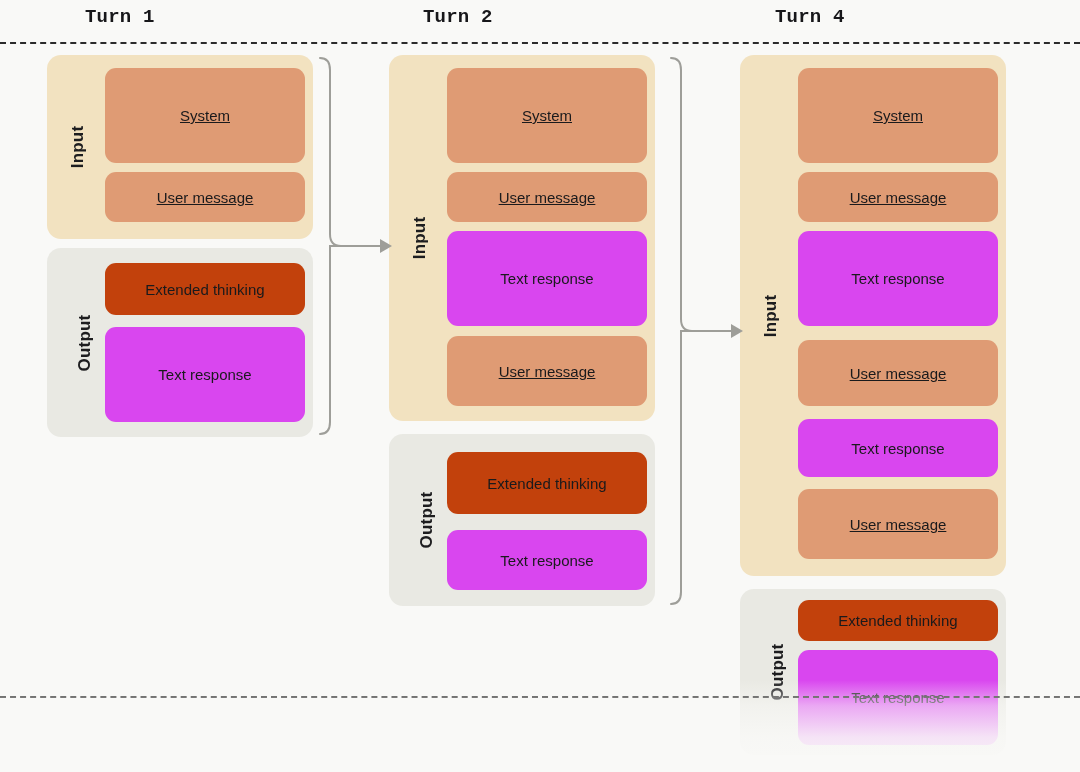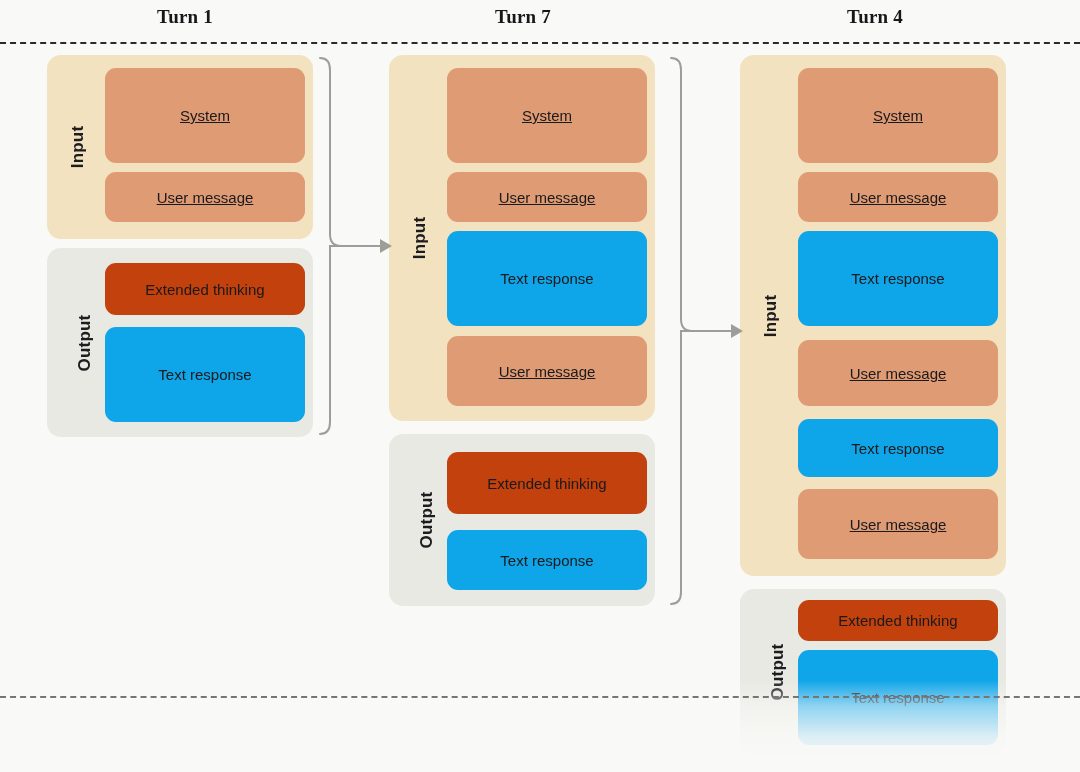--- a/index.html
+++ b/index.html
@@ -8,26 +8,25 @@
     background:#f9f9f7;
     font-family:"Liberation Sans", sans-serif;
     overflow:hidden;
     position:relative;
   }
   #stage{position:absolute;inset:0;width:1080px;height:772px;}
 
   
   .turn-title{
     position:absolute;
-    font-family:Liberation Serif, serif;
+    font-family:Liberation Mono, monospace;
     font-weight:700;
     font-size:19px;
     color:#17171a;
     letter-spacing:.2px;
-    text-align:center;
     top:6px;
     width:200px;
   }
 
   
   .hrule{
     position:absolute;left:0;width:1080px;height:0;
     border-top:2px dashed #2b2b2b;
   }
   .hrule.top{top:42px;}
@@ -62,42 +61,42 @@
     display:flex;
     align-items:center;
     justify-content:center;
     font-size:15px;
     color:#1a1a1c;
     box-sizing:border-box;
     text-align:center;
   }
   .block.system,.block.user{background:#df9b74;text-decoration:underline;}
   .block.thinking{background:#c2410c;}
-  .block.text{background:#0ea5e9;}
+  .block.text{background:#d946ef;}
 
   
   #fade-mask{
     position:absolute;
     left:0;top:680px;width:1080px;height:92px;
     background:linear-gradient(to bottom, rgba(249,249,247,0) 0%, rgba(249,249,247,.55) 28%, rgba(249,249,247,.88) 62%, rgba(249,249,247,1) 100%);
     pointer-events:none;
     z-index:6;
   }
   #rule-layer{z-index:7;}
 
   
   svg.connector{position:absolute;overflow:visible;z-index:3;}
 </style>
 </head>
 <body>
 
 <div id="stage">
 
   <div class="turn-title" style="left:85px;">Turn 1</div>
-  <div class="turn-title" style="left:423px;">Turn 7</div>
+  <div class="turn-title" style="left:423px;">Turn 2</div>
   <div class="turn-title" style="left:775px;">Turn 4</div>
 
   <div class="group input" style="left:47px;top:55px;width:266px;height:184px;">
     <span class="group-label">Input</span>
   </div>
   <div class="block system" style="left:105px;top:68px;width:200px;height:95px;">System</div>
   <div class="block user" style="left:105px;top:172px;width:200px;height:50px;">User message</div>
 
   <div class="group output" style="left:47px;top:248px;width:266px;height:189px;">
     <span class="group-label">Output</span>

